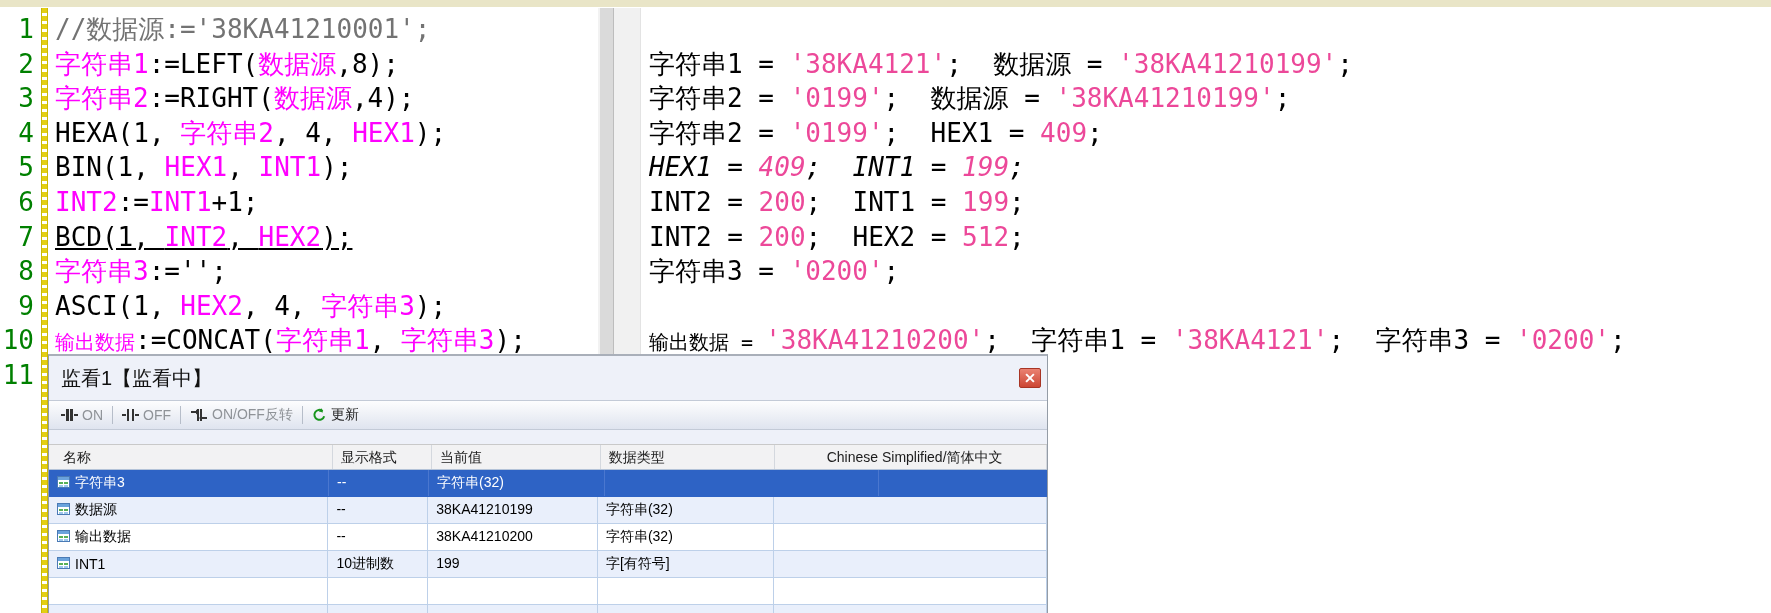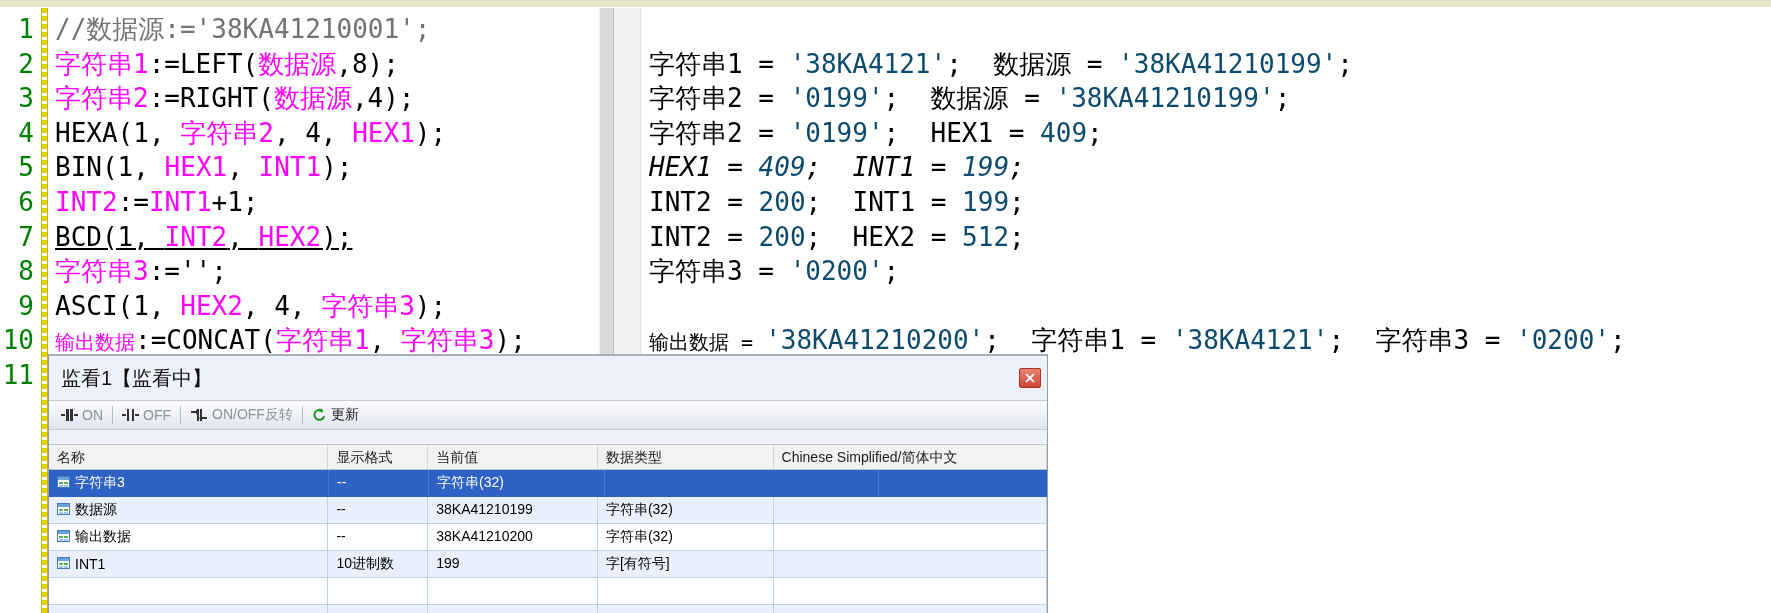--- a/index.html
+++ b/index.html
@@ -30,21 +30,21 @@
   .tok-ms { color:#ff00ff; font-size:20px; }
 
   .pane-splitter { position:absolute; left:598px; top:8px; width:16px; height:605px;
                    background:#dadada; border-left:2px solid #f2f2f2; border-right:1px solid #bdbdbd; }
   .right-gutter  { position:absolute; left:614px; top:8px; width:27px; height:605px;
                    background:#f1f1f1; border-right:1px solid #e3e3e3; }
   .pane-right { position:absolute; left:641px; top:8px; width:1130px; height:605px; background:#fff; }
   .mon-line { position:absolute; left:8px; white-space:pre;
               font-family:"DejaVu Sans Mono","Liberation Mono",monospace;
               font-size:26px; line-height:34px; color:#000; }
-  .mon-v { color:#0c4a6e;text-align:center; }
+  .mon-v { color:#ec4899;text-align:center; }
   .mon-n { color:#000000; }
   .sm    { font-size:20px; }
 
   
   .watch { position:absolute; left:48px; top:354px; width:1000px; height:259px;
            background:#eef1f9; border:1px solid #949ca6; border-top:2px solid #a9afb9;
            border-bottom:none; z-index:10; }
   .watch-titlebar { position:relative; height:44px; }
   .watch-title { position:absolute; left:12px; top:0; line-height:44px; font-size:20px; color:#111; }
   .close-btn { position:absolute; right:6px; top:12px; width:22px; height:20px;
@@ -177,25 +177,25 @@
               <path d="M12.2 8.2A5 5 0 1 1 10.6 3" fill="none" stroke="#18951d" stroke-width="2"></path>
               <path d="M9.5 0.2l1.6 4.2-4.3-1z" fill="#18951d"></path>
             </svg>
           </span>
           <span class="lbl">更新</span>
         </div>
       </div>
     <div class="watch-gap"></div>
     <div class="wtable">
       <div class="thead" id="watch-thead">
-          <div class="th" style="width: 280px;">名称</div>
+          <div class="th" style="width: 280px; margin-left: 6px;">名称</div>
           <div class="th" style="width: 100px;">显示格式</div>
           <div class="th" style="width: 170px;">当前值</div>
           <div class="th" style="width: 176px;">数据类型</div>
-          <div class="th" style="width: 274px;">Chinese Simplified/简体中文</div>
+          <div class="th" style="width: 274px; text-align: center;">Chinese Simplified/简体中文</div>
         </div>
       <div id="watch-rows">
           <div class="wrow sel">
             <div class="cell namec" style="width: 280px;">
               <span><svg width="13" height="12">
                   <rect x="0.5" y="0.5" width="12" height="11" fill="#ffffff" stroke="#4a7ab5"></rect>
                   <rect x="1" y="1" width="11" height="3" fill="#6aa3dc"></rect>
                   <rect x="2" y="6" width="4" height="2" fill="#58b158"></rect>
                   <rect x="7" y="6" width="4" height="2" fill="#58b158"></rect>
                   <rect x="2" y="9" width="4" height="2" fill="#9ec7ec"></rect>

